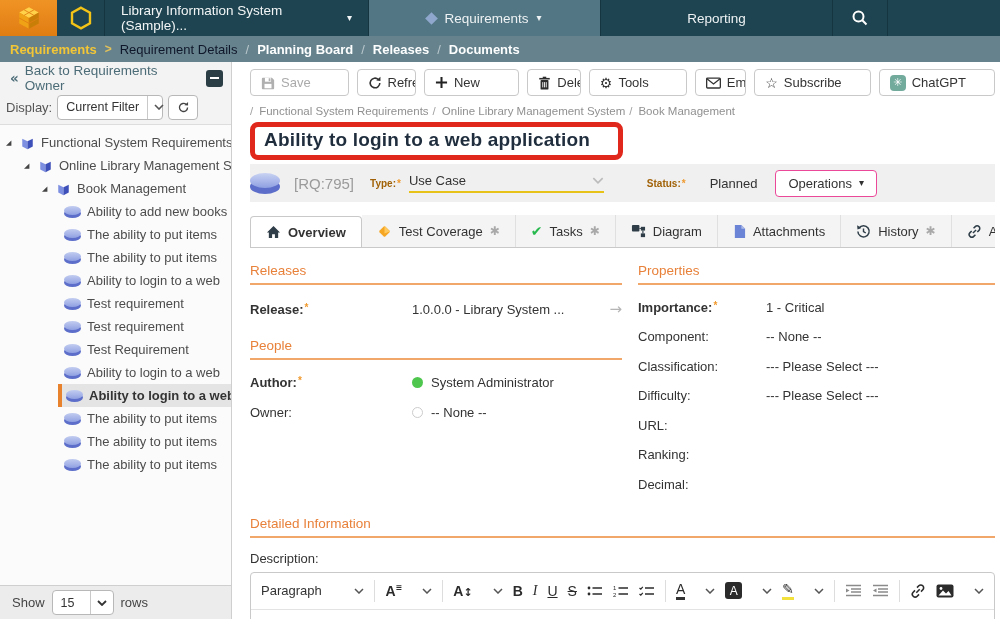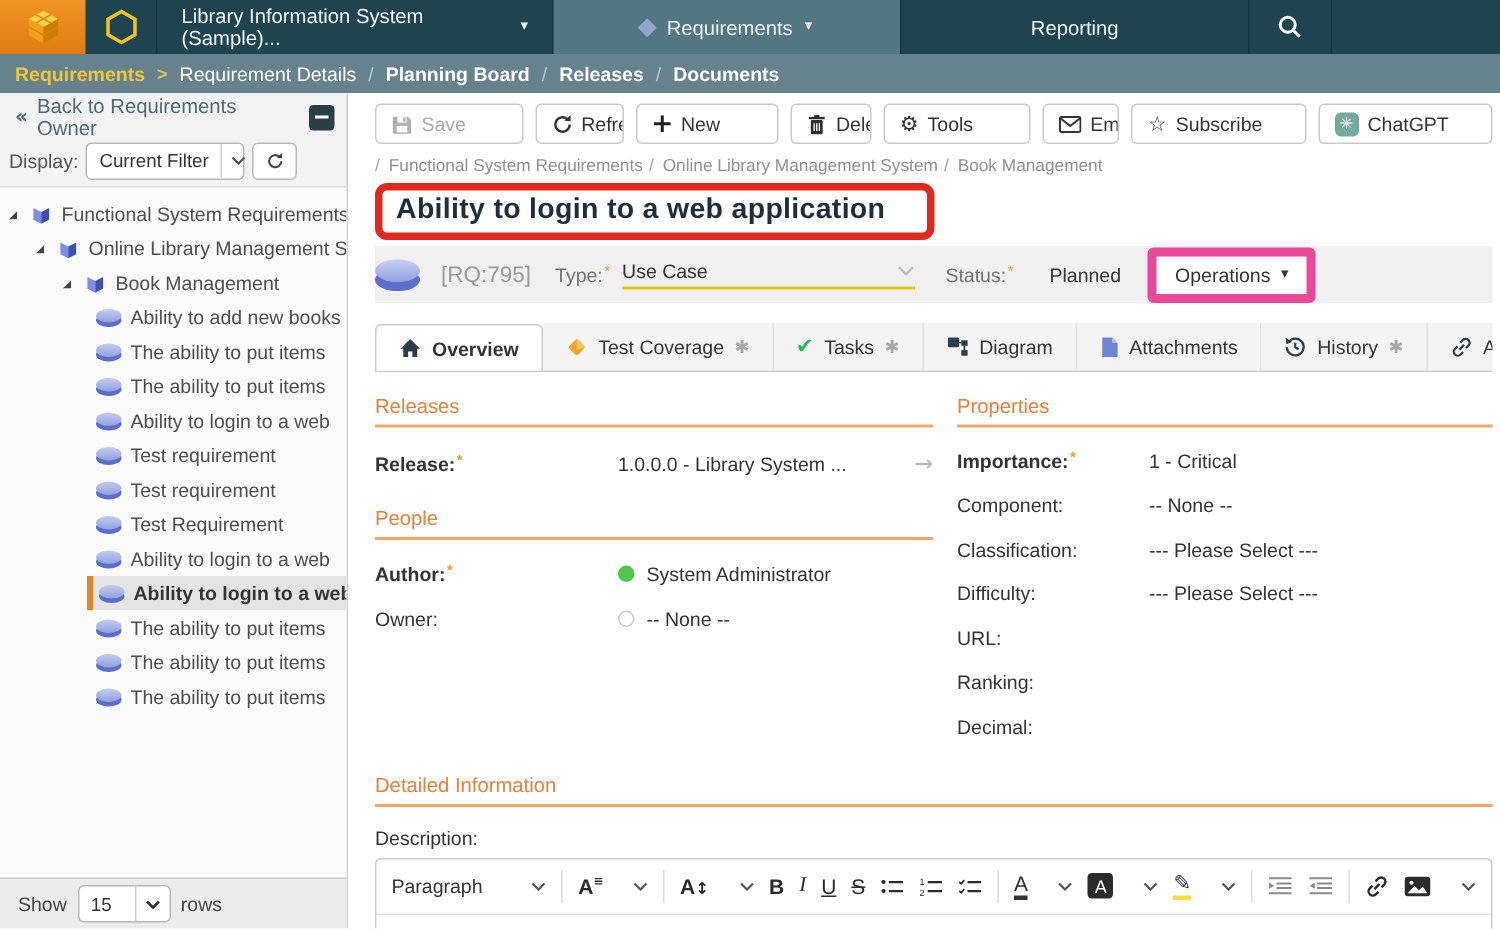--- a/index.html
+++ b/index.html
@@ -16,21 +16,21 @@
   .nav-item.active { background:#527683; }
   .search-seg { width:56px; display:flex; align-items:center; justify-content:center; border-left:1px solid #153540; border-right:1px solid #153540; cursor:pointer; }
   .topnav-fill { flex:1; }
   .caret { font-family:"DejaVu Sans",sans-serif; font-size:10px; line-height:1; }
   .diamond { width:9px; height:9px; background:#8fa7cc; transform:rotate(45deg); display:inline-block; }
 
   
   .subnav { display:flex; height:26px; background:#66828d; align-items:center; padding:0 10px; font-size:13px; gap:8px; }
   .sn-active { color:#f3c636; font-weight:bold; cursor:pointer; }
   .sn-gt { color:#e3c25a; font-weight:bold; font-size:12px; }
-  .sn-current { color:#ffffff; }
+  .sn-current { color:#0f172a; }
   .sn-sep { color:#b9c7cc; }
   .sn-link { color:#fdfefe; font-weight:600; cursor:pointer; }
 
   
   .sidebar { position:absolute; left:0; top:62px; width:232px; bottom:0; background:#f3f3f3; border-right:1px solid #cfcfcf; display:flex; flex-direction:column; }
   .back-row { height:28px; display:flex; align-items:center; padding:4px 8px 0 10px; color:#4c6c77; font-size:13.5px; gap:6px; }
   .back-chevrons { font-family:"DejaVu Sans",sans-serif; font-weight:bold; cursor:pointer; }
   .back-text { cursor:pointer; }
   .collapse-box { margin-left:auto; width:17px; height:17px; background:#2b3d45; border-radius:3px; display:flex; align-items:center; justify-content:center; cursor:pointer; }
   .collapse-box i { display:block; width:9px; height:2px; background:#fff; }
@@ -68,26 +68,26 @@
   .crumb { cursor:pointer; }
 
   .title-box { display:inline-block; margin-top:5px; border:5px solid #e0281c; border-radius:8px; padding:2px 28px 4px 9px; }
   .title-box h1 { font-size:19px; font-weight:bold; color:#1f2d3d; letter-spacing:0.2px; }
 
   .infobar { margin-top:4px; background:#f0f0f0; border-radius:0; height:38px; display:flex; align-items:center; padding:0 0; }
   .bigdisk { position:relative; width:30px; height:21px; flex:none; }
   .bigdisk::before { content:""; position:absolute; left:0; top:6px; width:30px; height:15px; border-radius:50%; background:#5c6ec9; }
   .bigdisk::after { content:""; position:absolute; left:0; top:0; width:30px; height:15px; border-radius:50%; background:linear-gradient(180deg,#c9d2f2,#8fa0e2); }
   .rq-id { color:#9a9a9a; font-size:15px; margin:0 16px 0 14px; }
-  .flab { font-weight:normal; font-size:13px; color:#737373; }
+  .flab { font-weight:bold; font-size:10px; color:#a16207; }
   .req::after { content:"*"; color:#f09a2e; font-size:10px; vertical-align:top; margin-left:1px; }
   .type-sel { display:flex; align-items:center; width:195px; margin-left:8px; border-bottom:2px solid #e7c31a; padding-bottom:3px; cursor:pointer; }
   .type-sel .tv { font-size:13px; color:#333; flex:1; }
   .status-grp { display:flex; align-items:center; gap:24px; margin-left:auto; }
-  .ops-btn { margin:0 118px 0 18px; background:#fff; border:6px solid #ec4899; border-radius:4px; padding:5px 12px; font-size:13px; display:flex; align-items:center; gap:7px; cursor:pointer; }
+  .ops-btn { margin:0 118px 0 18px; background:#fff; border:1px solid #ec4899; border-radius:4px; padding:5px 12px; font-size:13px; display:flex; align-items:center; gap:7px; cursor:pointer; }
 
   .tabs { margin-top:13px; display:flex; align-items:flex-end; border-bottom:1px solid #c9c9c9; height:33px; overflow:hidden; }
   .tab { display:flex; align-items:center; gap:7px; padding:0 15px; height:32px; background:#f4f4f4; border-right:1px solid #e0e0e0; font-size:13px; color:#333; white-space:nowrap; cursor:pointer; }
   .tab.active { background:#fff; border:1px solid #c9c9c9; border-bottom:1px solid #fff; border-radius:4px 4px 0 0; margin-bottom:-1px; font-weight:bold; }
   .tab .flag { color:#a9a9a9; font-family:"DejaVu Sans",sans-serif; font-size:12px; }
   .tab .uic { font-family:"DejaVu Sans",sans-serif; }
 
   .cols { display:flex; gap:16px; margin-top:15px; }
   .col-l { width:372px; flex:none; }
   .col-r { flex:1; }

